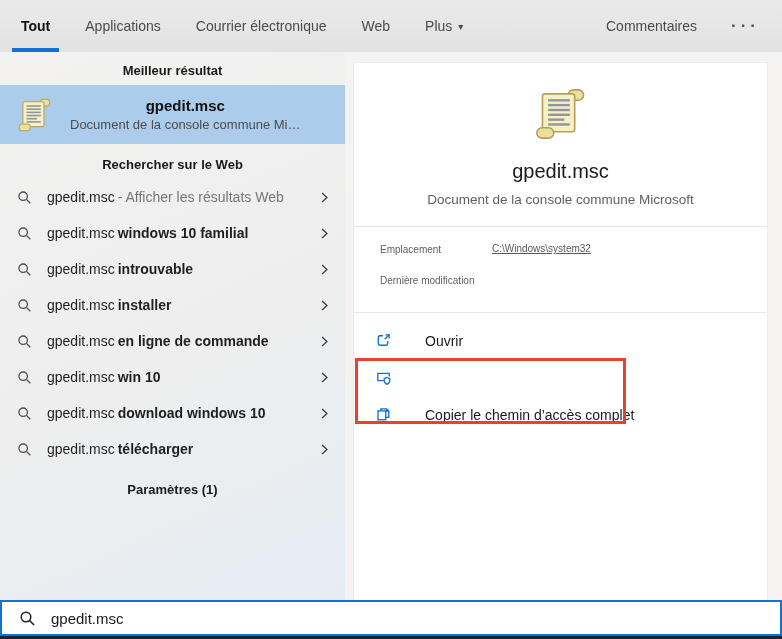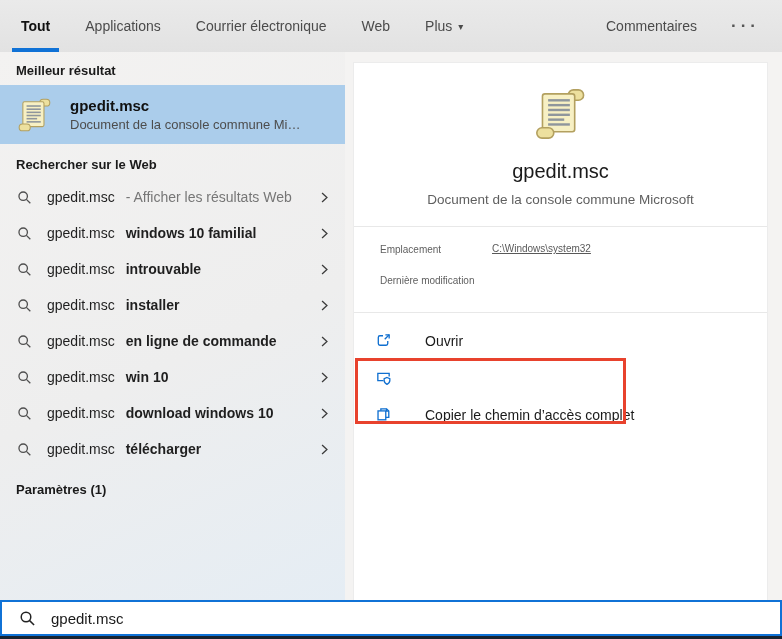--- a/index.html
+++ b/index.html
@@ -31,41 +31,42 @@
   .feedback { font-size:14px; color:#4b4b4b; margin-right:34px; }
   .moredots { font-size:17px; color:#555; letter-spacing:4px; font-weight:bold; }
 
   
   .main { display:flex; height:548px; }
 
   
   .left {
     width:345px; flex:0 0 345px; overflow:hidden;
     background:linear-gradient(155deg,#f3f2f1 0%,#eeeeee 55%,#e5edf4 100%);
+    text-align:center;
   }
   .section-h {
     font-size:13px; font-weight:bold; color:#1a1a1a;
     padding:11px 16px 7px 16px;
   }
   .best-item {
     height:59px; background:#abcdeb; display:flex; align-items:center;
     padding-left:16px; cursor:default;
   }
   .best-icon { width:38px; height:38px; flex:0 0 38px; }
   .best-text { margin-left:16px; }
   .best-title { font-size:15px; font-weight:bold; color:#111; }
   .best-sub { font-size:13px; color:#4d4d4d; margin-top:3px; }
   .web-h { padding-top:13px; }
   .sug-row {
     height:36px; display:flex; align-items:center;
     padding:0 14px 0 17px; cursor:default;
   }
   .sug-row .mag { width:15px; height:15px; color:#4f4f4f; flex:0 0 15px; }
   .sug-text { margin-left:15px; font-size:14px; color:#1f1f1f; white-space:nowrap; }
-  .sug-text .suffix { margin-left:11px; }
+  .sug-text .suffix { margin-left:3px; }
   .sug-text .suffix.strong { font-weight:bold; }
   .sug-text .suffix.muted { color:#767676; }
   .sug-chev { margin-left:auto; width:13px; height:13px; color:#3c3c3c; flex:0 0 13px; }
   .settings-h { padding-top:15px; }
 
   
   .right { flex:1 1 auto; position:relative; background:#f4f3f2; }
   .card {
     position:absolute; left:8px; right:14px; top:10px; bottom:0;
     background:#fff; border:1px solid #ececec; border-bottom:none;

